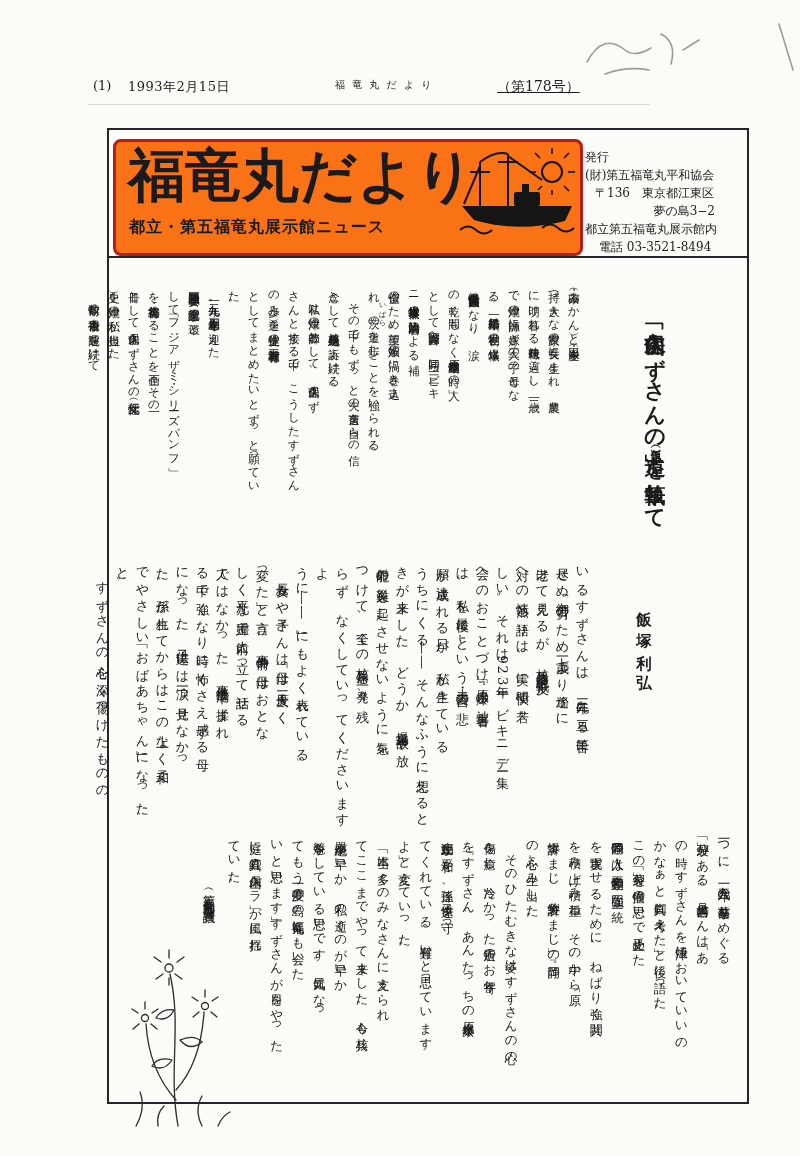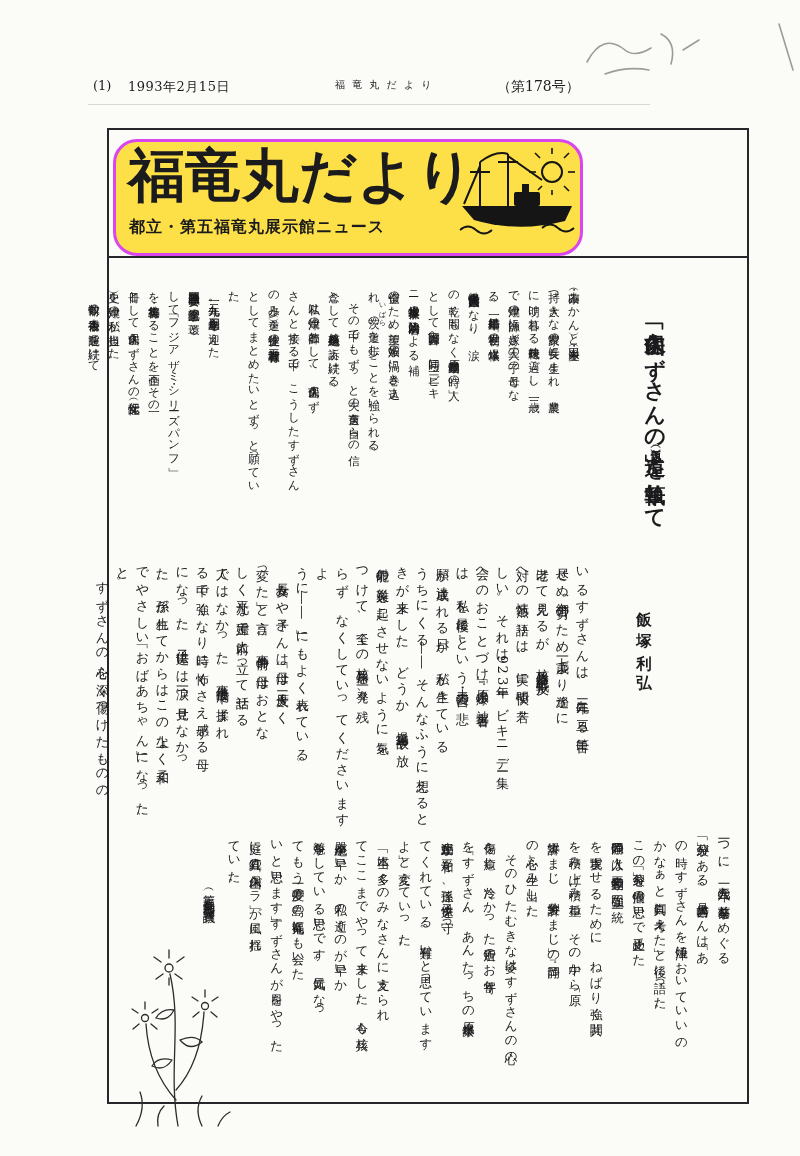--- a/index.html
+++ b/index.html
@@ -6,30 +6,30 @@
   .page {
     position:relative; width:800px; height:1156px;
     background:#fbfbf8; color:#1b1b1d; overflow:hidden;
     font-family:"DejaVu Serif","Liberation Serif",serif;
   }
   
   .top-header { position:absolute; top:78px; left:0; width:800px; height:26px; font-size:13px; }
   .top-header .pgnum   { position:absolute; left:93px;  top:0; }
   .top-header .pgdate  { position:absolute; left:128px; top:0; letter-spacing:.5px; }
   .top-header .runtitle{ position:absolute; left:335px; top:0; font-size:10px; letter-spacing:2px; }
-  .top-header .issue   { position:absolute; left:497px; top:0; font-size:14px; }
+  .top-header .issue   { position:absolute; left:497px; top:0; font-size:14px;text-decoration:underline; }
   .header-rule { position:absolute; left:88px; top:104px; width:562px; height:0; border-top:1px solid #d8d8d4; }
 
   
   .frame { position:absolute; left:107px; top:128px; width:638px; height:972px; border:2px solid #26262a; }
   .masthead-divider { position:absolute; left:107px; top:256px; width:642px; height:0; border-top:2px solid #26262a; }
 
   
   .logo-box { position:absolute; left:113px; top:139px; width:464px; height:111px;
-              border:3px solid #d946ef; border-radius:24px; background:#fde047; }
+              border:3px solid #b91c1c; border-radius:8px; background:#f97316; }
   .logo { position:absolute; left:12px; top:-4px; font-size:57px; font-weight:700; white-space:nowrap; }
   .logo-sub { position:absolute; left:13px; top:75px; font-size:16px; font-weight:600; letter-spacing:1px;
               font-family:Liberation Serif, serif;text-align:right; }
   .ship { position:absolute; right:2px; top:4px; width:122px; height:100px; }
 
   .publisher { position:absolute; left:585px; top:148px; width:160px; font-size:12px; line-height:18px; }
   .publisher div { white-space:nowrap; }
   .pub-indent1 { padding-left:10px; }
   .pub-right   { text-align:right; padding-right:30px; }
   .pub-indent2 { padding-left:14px; }
@@ -106,20 +106,28 @@
         <rect x="66" y="38" width="7" height="9"></rect>
         <path d="M6,60 L116,60 L109,75 Q62,87 18,74 Z"></path>
       </g>
       <g fill="none" stroke="#151515" stroke-width="1.8">
         <path d="M4,84 q8,-7 16,0 q8,7 16,0"></path>
         <path d="M86,82 q8,-7 16,0 q8,7 16,0"></path>
       </g>
     </svg>
   </div>
 
+  <div class="publisher">
+    <div>発行</div>
+    <div>(財)第五福竜丸平和協会</div>
+    <div class="pub-indent1">〒136　東京都江東区</div>
+    <div class="pub-right">夢の島3−2</div>
+    <div>都立第五福竜丸展示館内</div>
+    <div class="pub-indent2">電話 03-3521-8494</div>
+  </div>
 
   <div class="vtext article-title">
     <span>「久保山すずさんの道」</span><span class="title-note">（仮題）</span><span>を執筆して</span>
   </div>
 
   <div class="vtext author">飯塚利弘</div>
 
   <div class="vtext block1">山（茶・みかん）と田（米・麦）を
 持つ大きな農家の長女に生まれ、農業
 に明け暮れる娘時代を過ごし、二一歳

